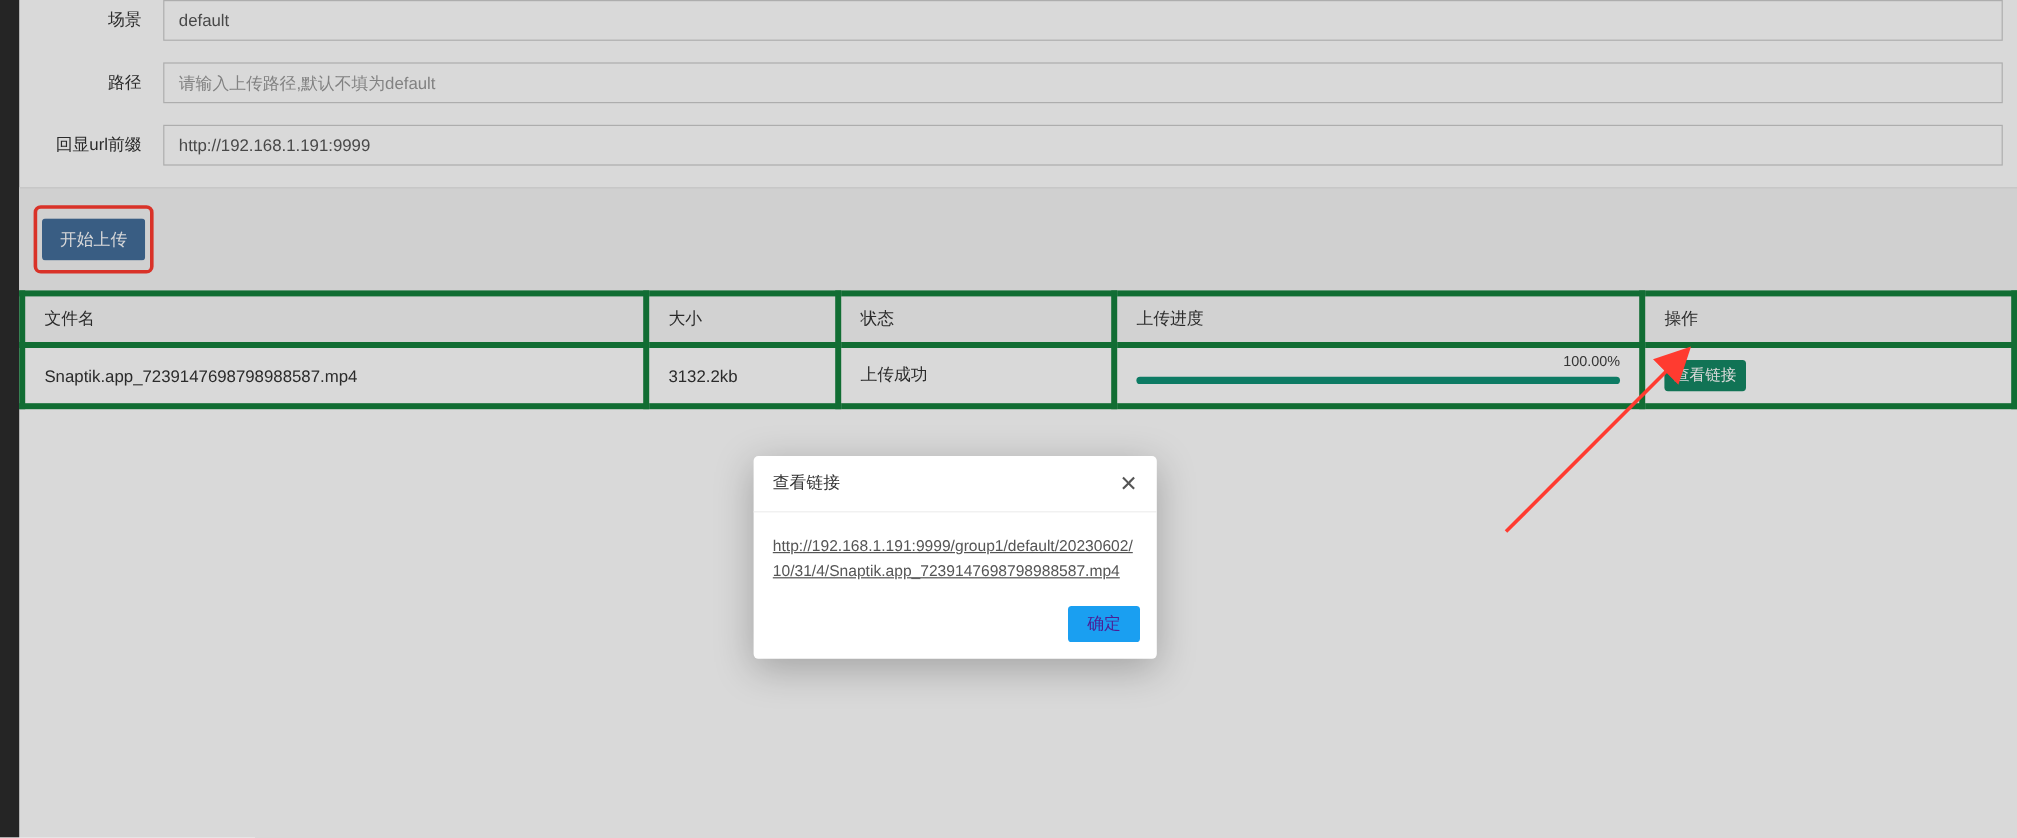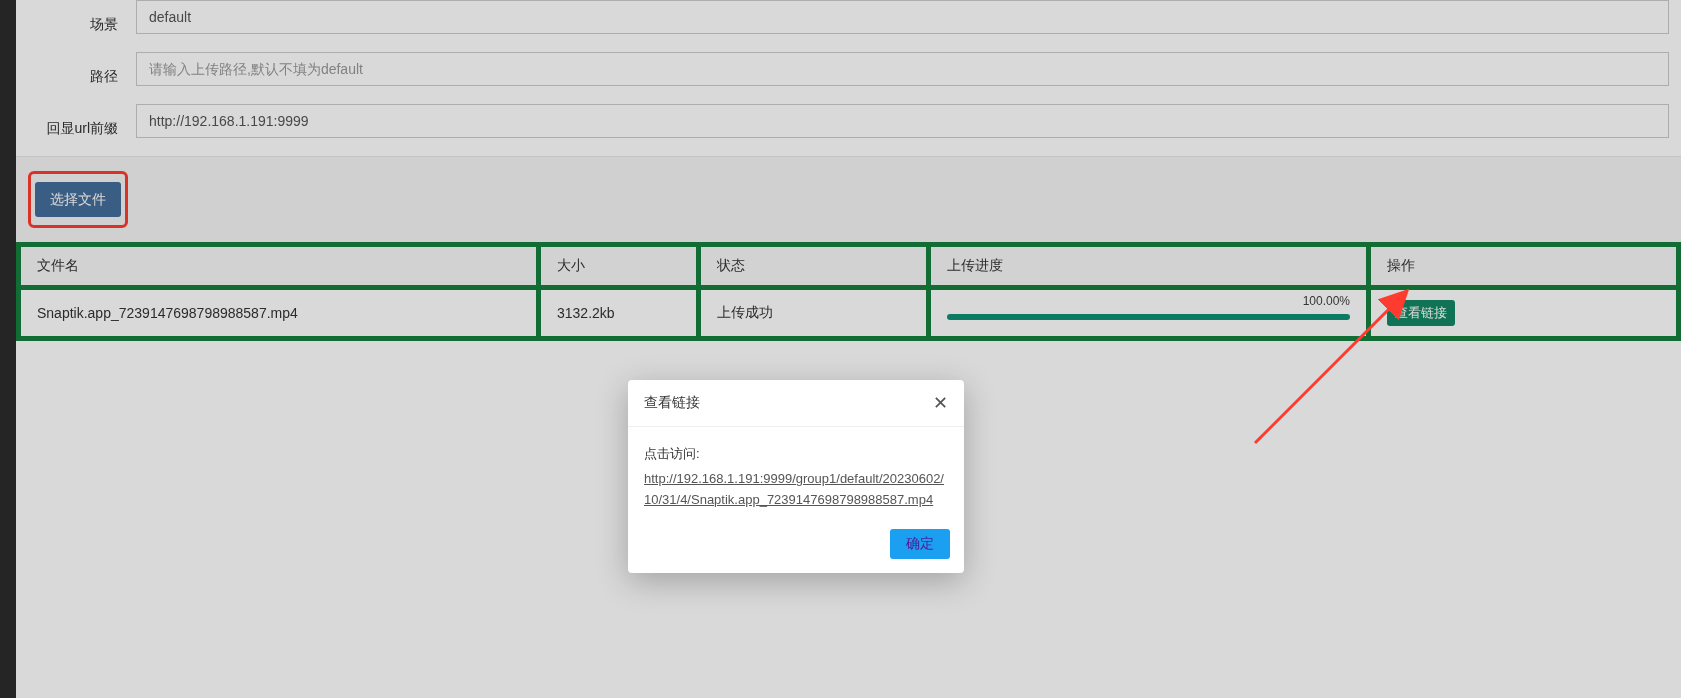--- a/index.html
+++ b/index.html
@@ -29,21 +29,21 @@
     background: rgba(0,0,0,0.15);
     z-index: 10;
     pointer-events: none;
   }
 
   .form-area {
     padding: 0 12px 0 12px;
   }
   .form-row {
     display: flex;
-    align-items: flex-end;
+    align-items: center;
     margin-bottom: 18px;
   }
   .form-label {
     width: 108px;
     text-align: right;
     padding-right: 18px;
     color: #333;
     font-size: 14px;
   }
   .form-input {
@@ -207,21 +207,21 @@
       <input class="form-input" placeholder="请输入上传路径,默认不填为default" style="">
     </div>
     <div class="form-row">
       <div class="form-label">回显url前缀</div>
       <input class="form-input" value="http://192.168.1.191:9999" style="">
     </div>
   </div>
 
   <div class="button-bar">
     <span class="highlight-box">
-      <span class="btn btn-primary">选择文件</span>
+      <span class="btn btn-primary">开始上传</span>
     </span>
   </div>
 
   <table class="file-table">
     <thead>
       <tr>
         <th style="width:520px">文件名</th>
         <th style="width:160px">大小</th>
         <th style="width:230px">状态</th>
         <th>上传进度</th>
@@ -256,19 +256,18 @@
   </defs>
   <line x1="15" y1="165" x2="165" y2="15" stroke="#ff3b30" stroke-width="3" marker-end="url(#ah)"></line>
 </svg>
 
 <div class="modal">
   <div class="modal-header">
     <span class="modal-title">查看链接</span>
     <span class="modal-close">✕</span>
   </div>
   <div class="modal-body">
-    <div class="link-prompt">点击访问:</div>
     <a href="#">http://192.168.1.191:9999/group1/default/20230602/10/31/4/Snaptik.app_7239147698798988587.mp4</a>
   </div>
   <div class="modal-footer">
     <span class="btn-confirm">确定</span>
   </div>
 </div>
 
 </body></html>

